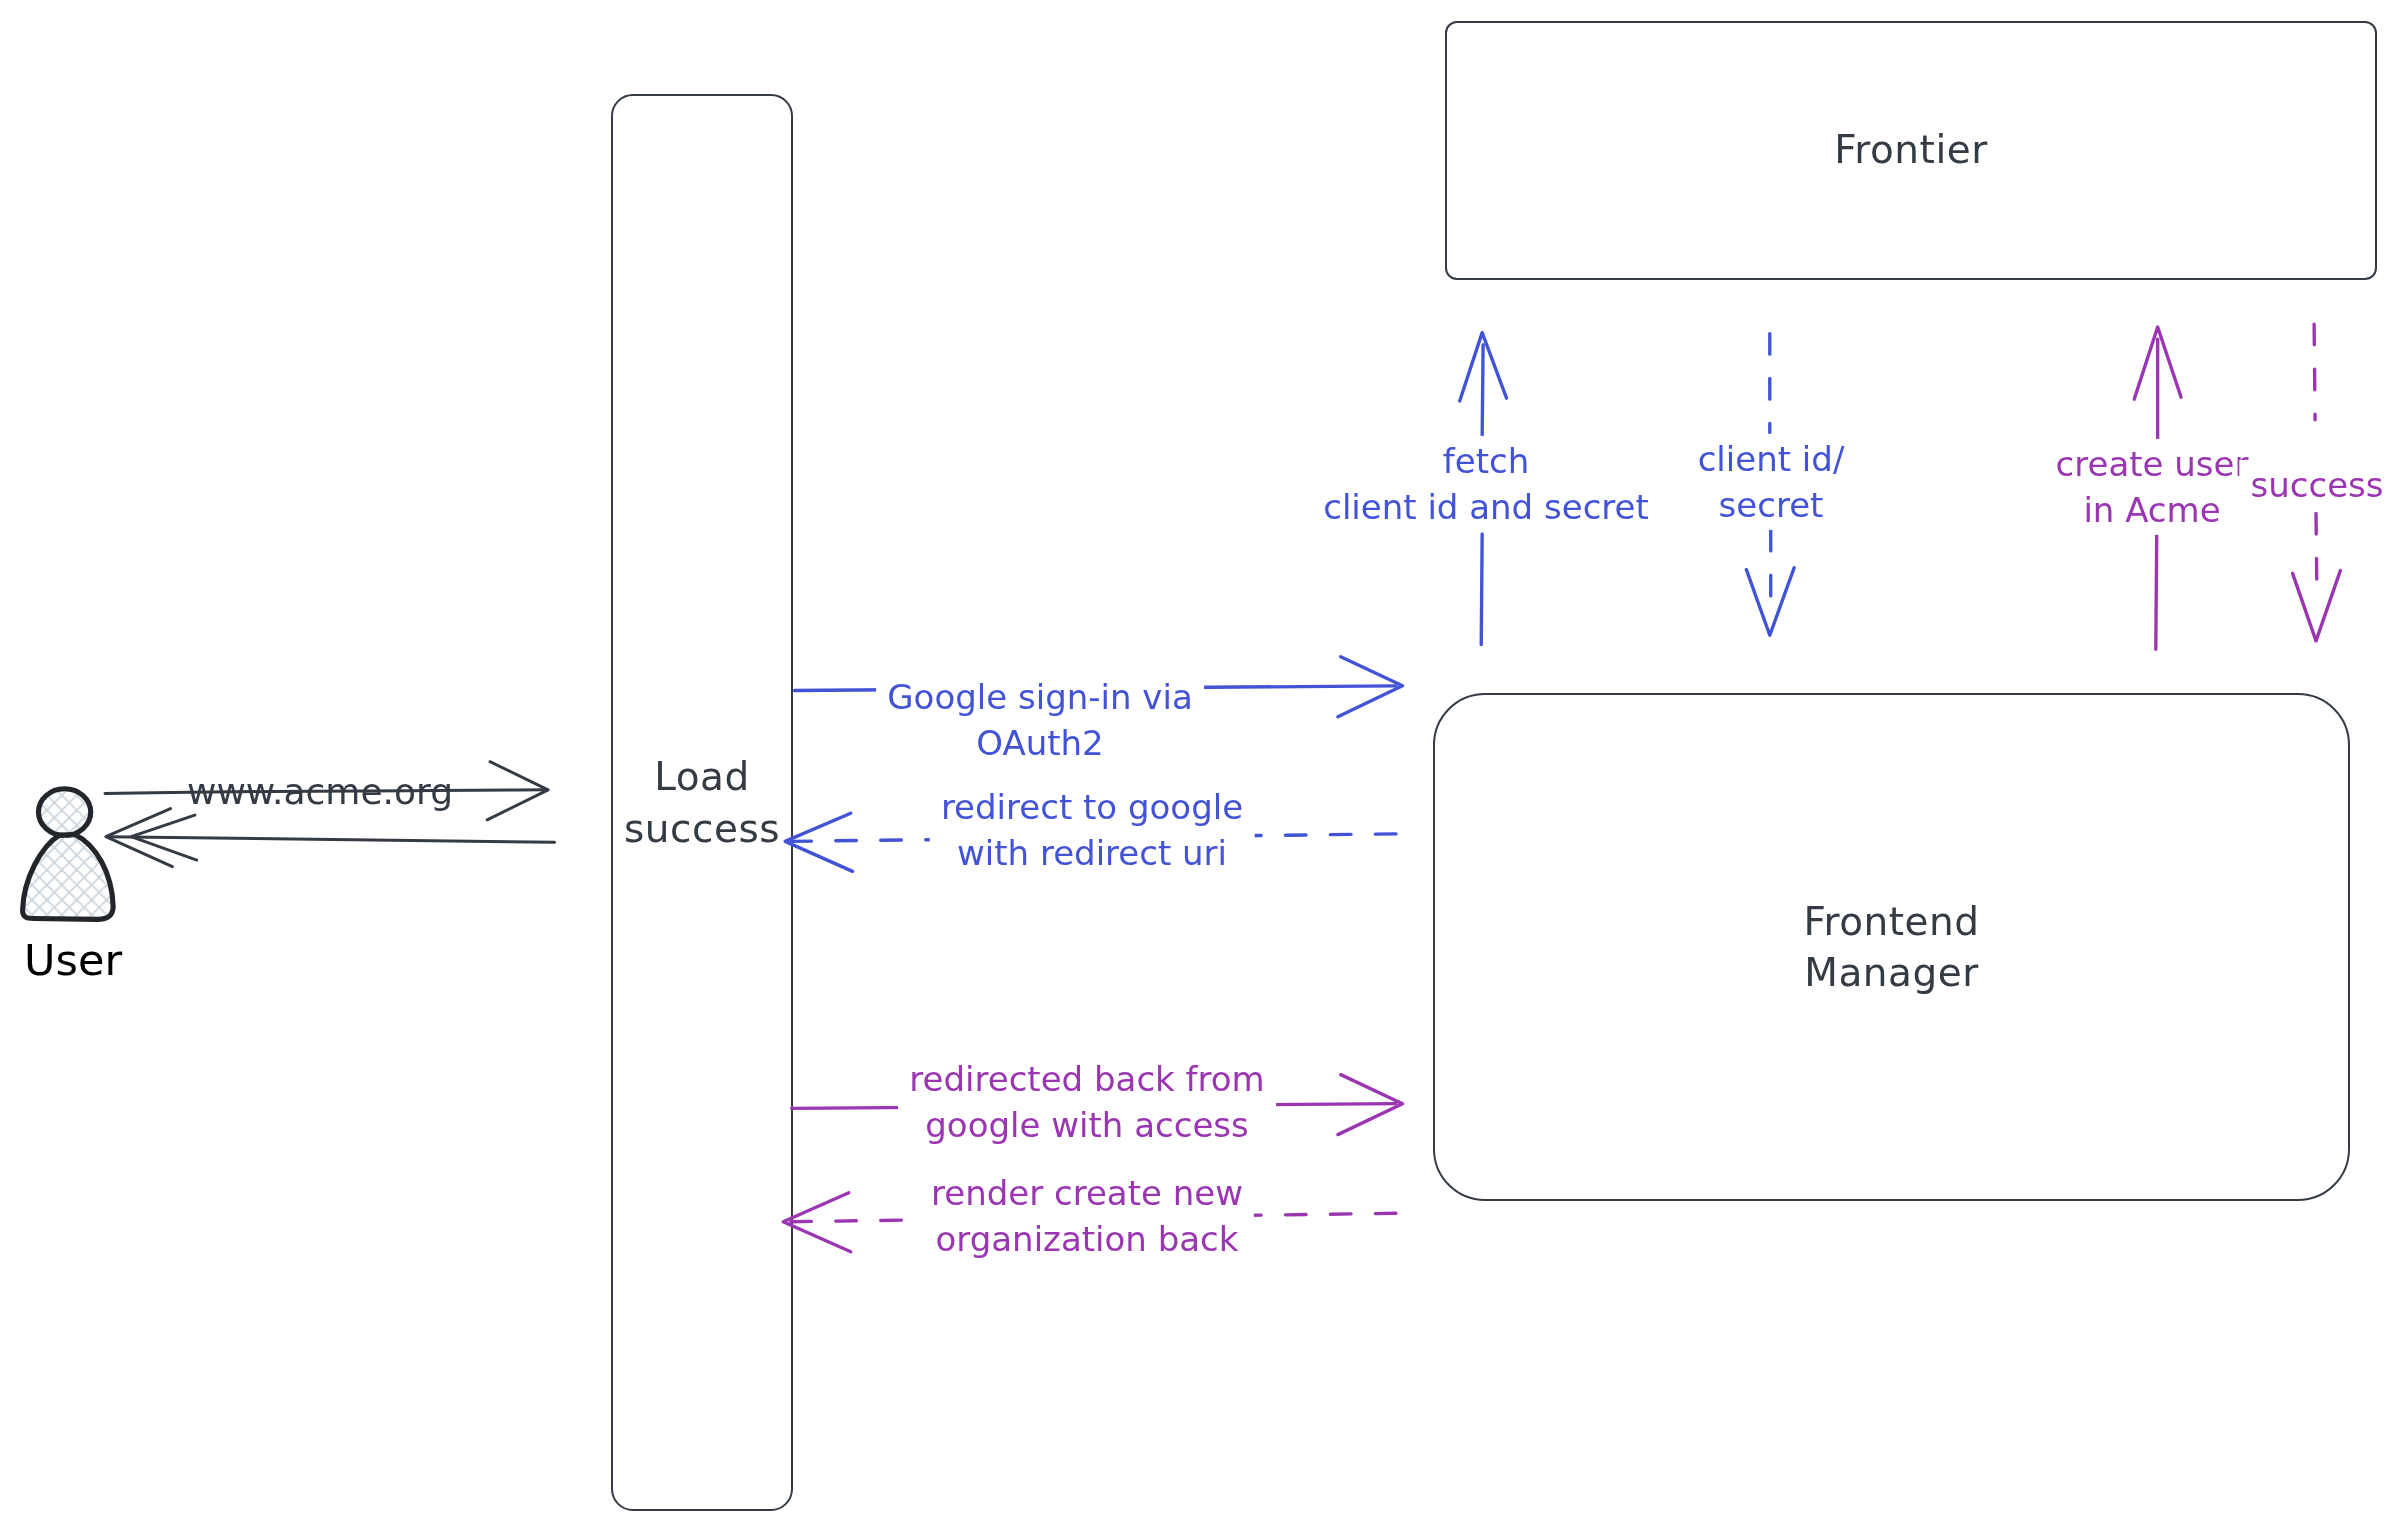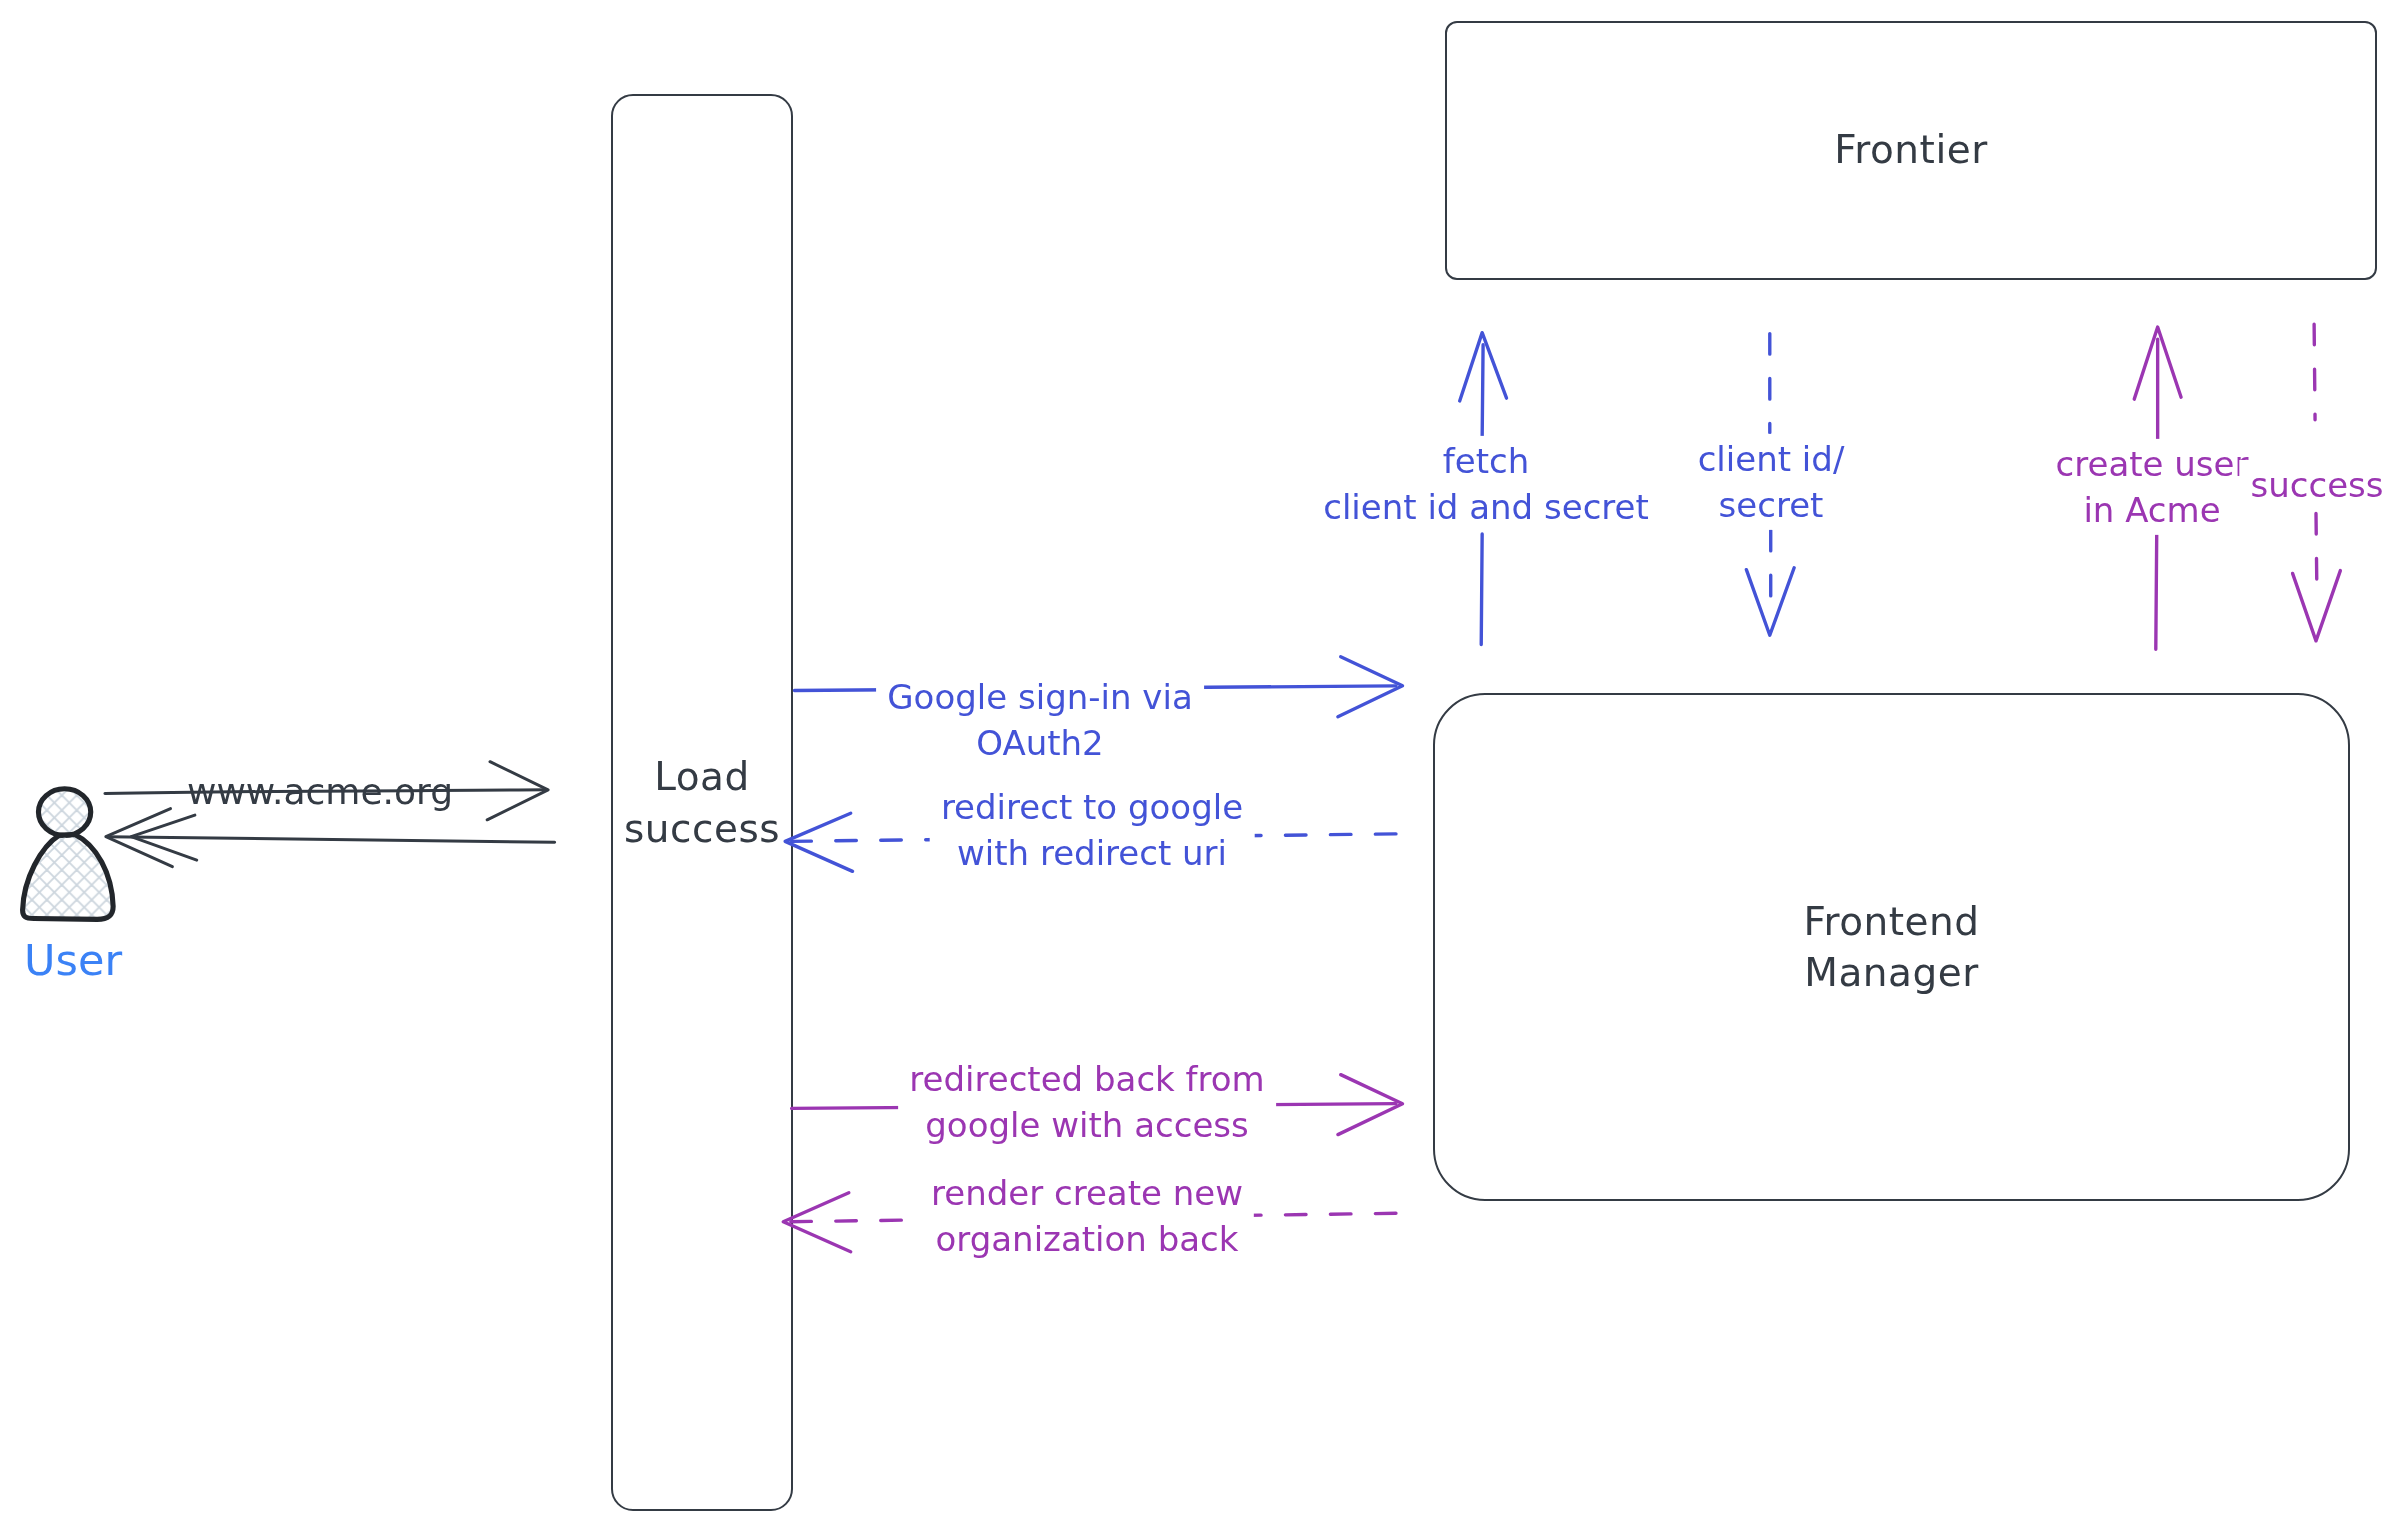--- a/index.html
+++ b/index.html
@@ -49,21 +49,21 @@
   #lbl-fetch{left:1486px;top:484px;}
   #lbl-client-id{left:1771px;top:482px;}
   #lbl-create-user{left:2152px;top:487px;}
   #lbl-success{left:2317px;top:485px;}
   #lbl-redirected-back{left:1087px;top:1102px;}
   #lbl-render-page{left:1087px;top:1216px;}
 
   #user-figure{position:absolute;left:17px;top:780px;z-index:1;}
   #lbl-user{
     position:absolute;left:20.6px;top:935px;width:105px;z-index:3;
-    text-align:center;font-size:43px;color:#3b82f6;
+    text-align:center;font-size:43px;color:#000000;
   }
 </style>
 </head>
 <body>
 
 <div class="canvas">
 
   <div class="box" id="box-load-balancer">
     <div>
       <div>Load</div>

